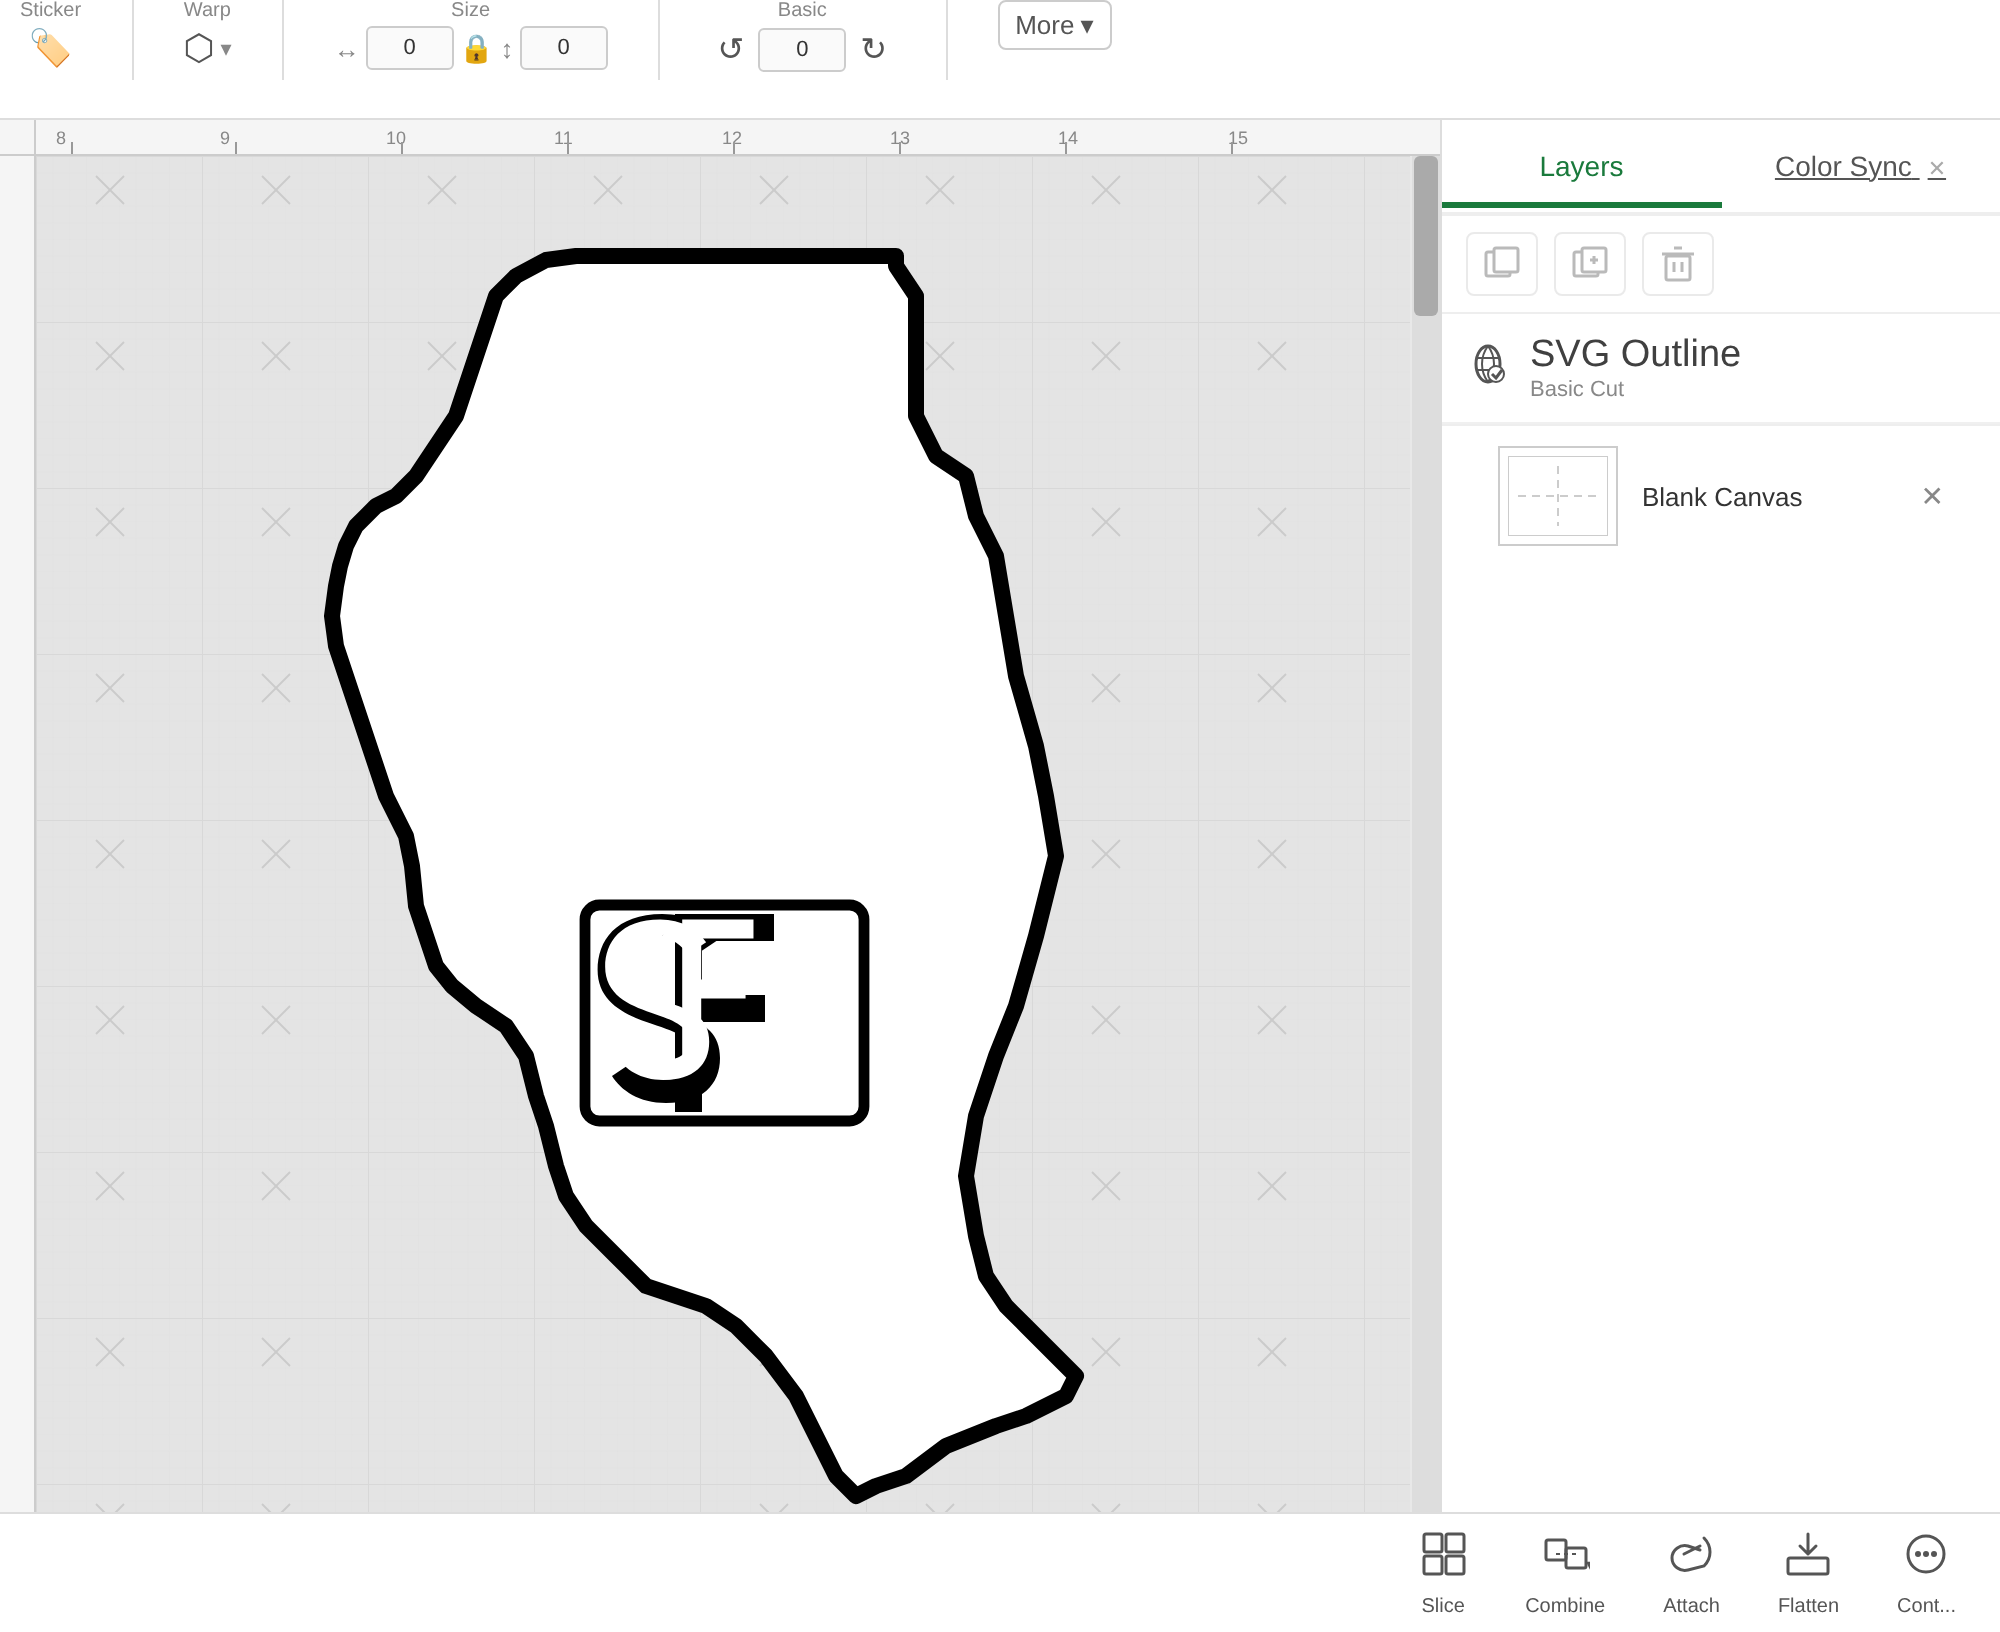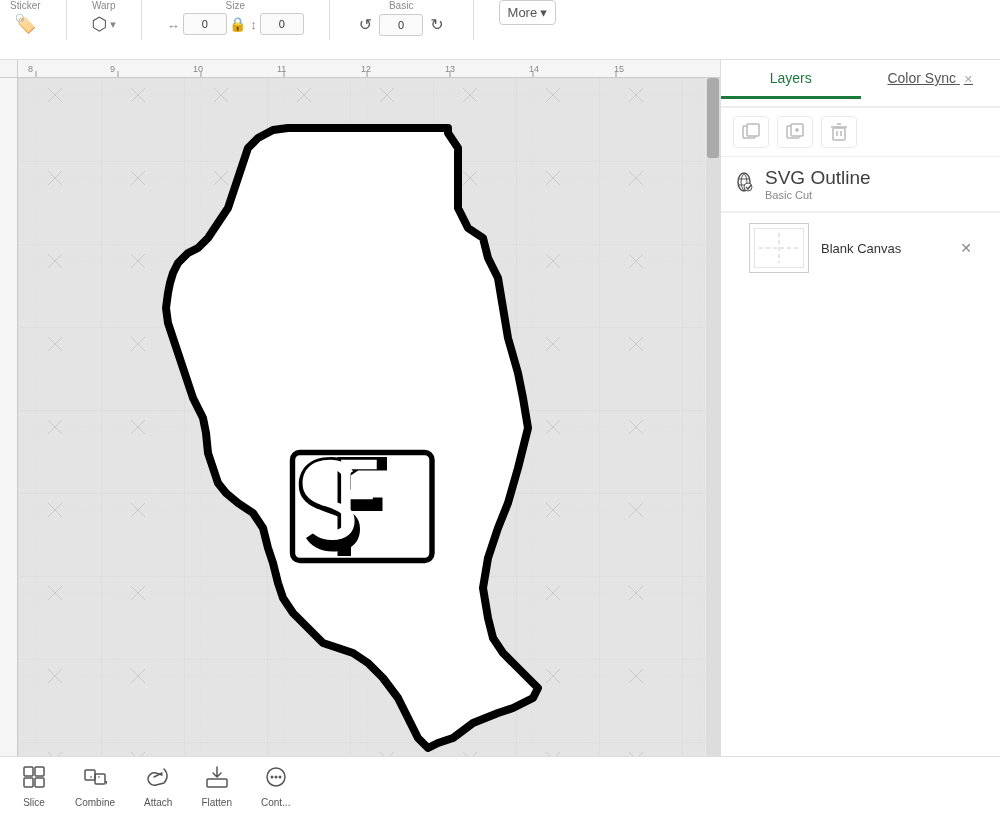--- a/index.html
+++ b/index.html
@@ -178,21 +178,21 @@
       display: flex;
       flex-direction: column;
       flex-shrink: 0;
     }
 
     
     .panel-tabs {
       display: flex;
       border-bottom: 2px solid #eee;
       height: 48px;
-      align-items: flex-start;
+      align-items: center;
     }
     .panel-tab {
       flex: 1;
       text-align: center;
       padding: 10px 5px;
       font-size: 14px;
       font-weight: 500;
       cursor: pointer;
       color: #555;
       border-bottom: 3px solid transparent;
@@ -296,20 +296,21 @@
       font-size: 14px;
     }
 
     
     .bottom-toolbar {
       height: 60px;
       background: #ffffff;
       border-top: 1px solid #ddd;
       display: flex;
       align-items: center;
+      justify-content: flex-end;
       padding: 0 10px;
       gap: 5px;
       flex-shrink: 0;
     }
     .bottom-tool-btn {
       display: flex;
       flex-direction: column;
       align-items: center;
       gap: 3px;
       padding: 6px 12px;

